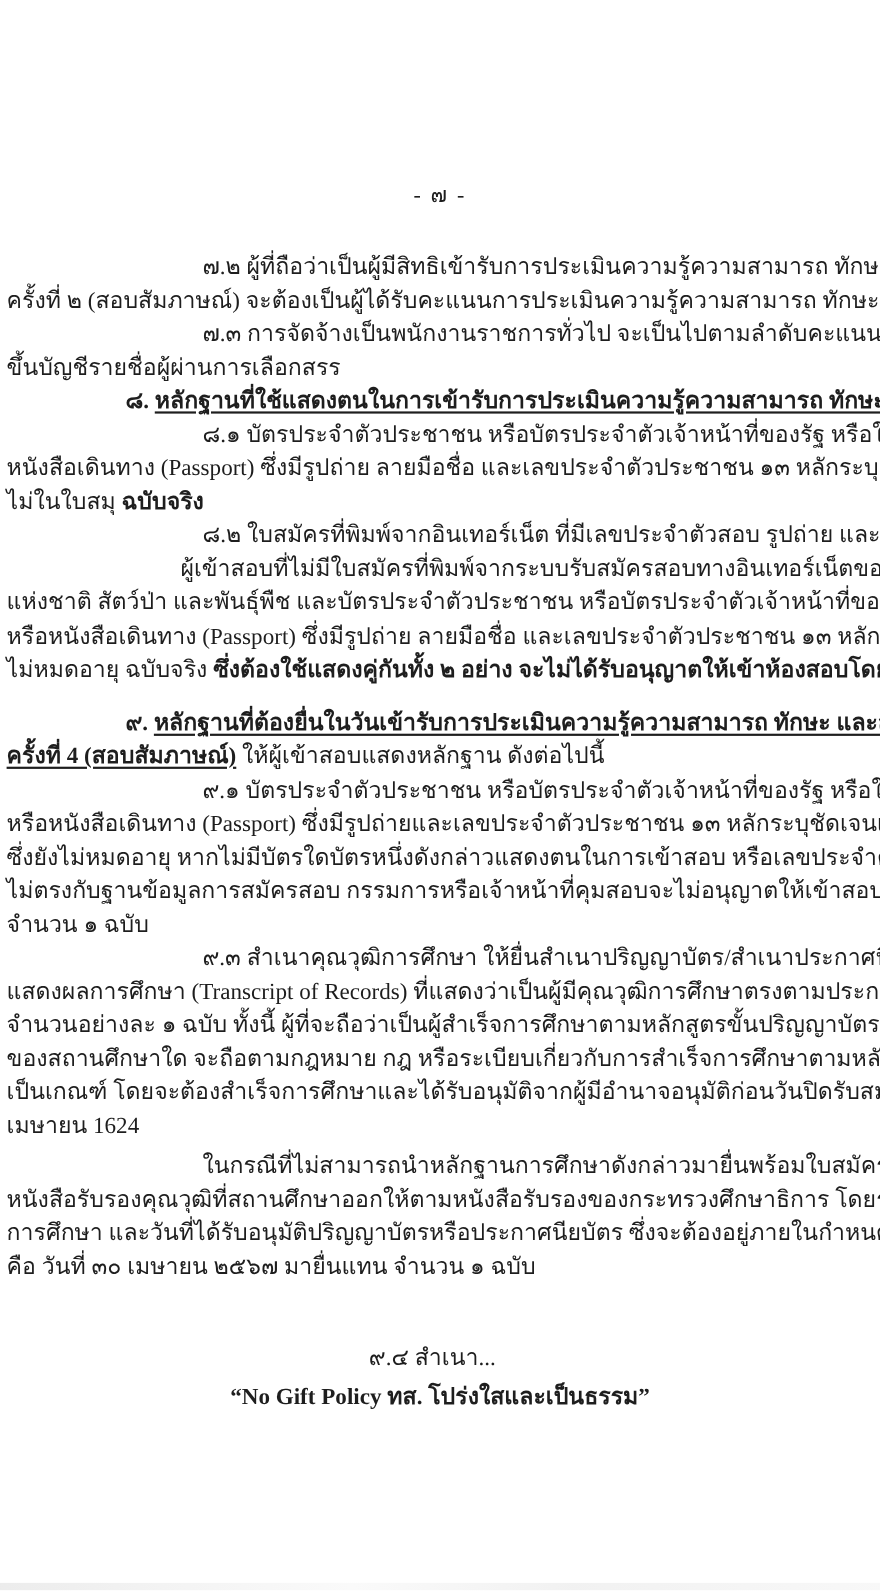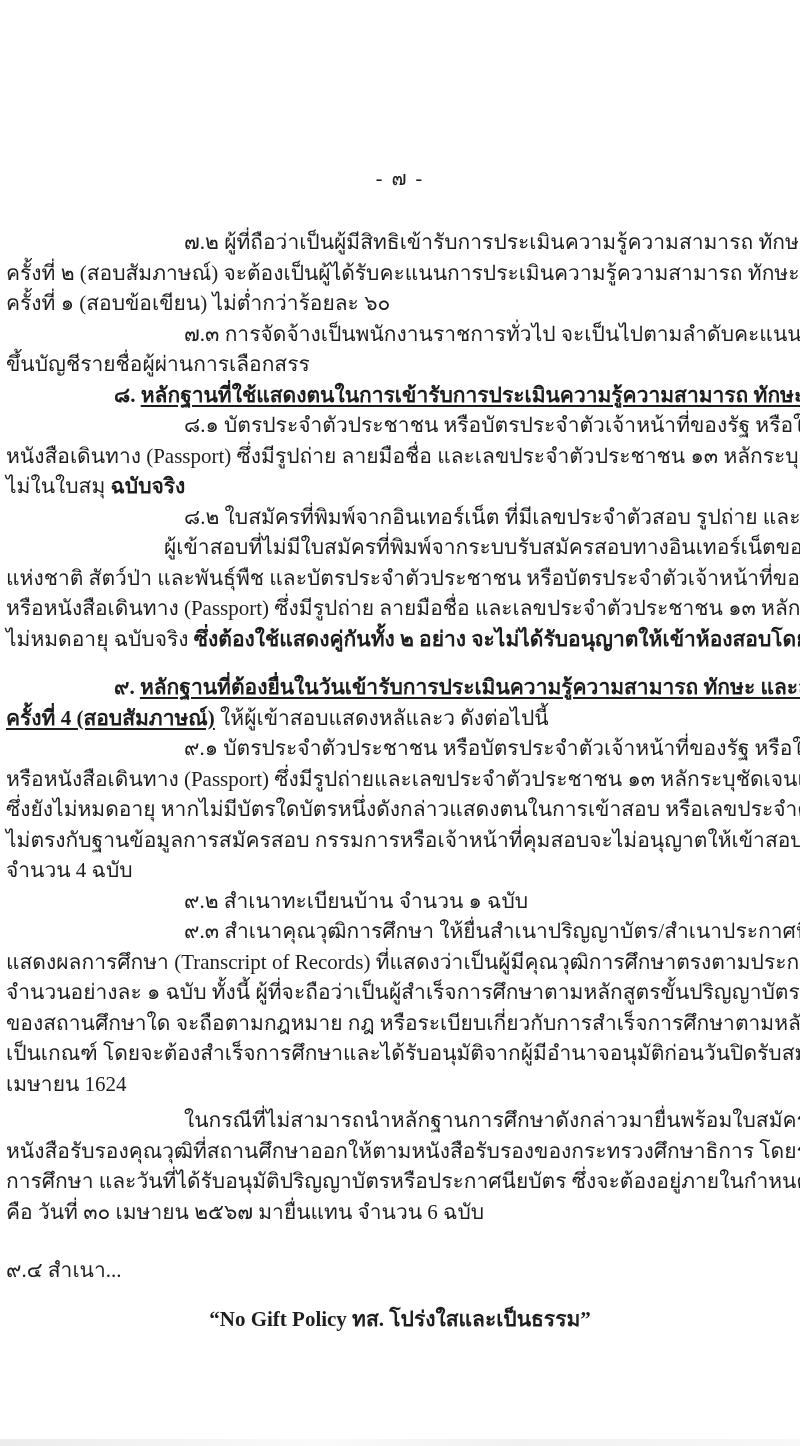--- a/index.html
+++ b/index.html
@@ -24,27 +24,27 @@
   .body-lines{margin-top:34px;}
   .line{white-space:nowrap;height:30.5px;}
   .ind-item{padding-left:178px;}
   .ind-section{padding-left:108px;}
   .ind-para{padding-left:158px;}
   .mt-sect{margin-top:18px;}
   .mt-small{margin-top:6px;}
   .seg-b{font-weight:700;}
   .seg-bu{font-weight:700;text-decoration:underline;text-underline-offset:3px;text-decoration-thickness:1.5px;}
   .continuation{
-    margin-top:28px;
+    margin-top:53px;
     padding-right:14px;
-    text-align:left;
+    text-align:center;
     height:30.5px;
   }
   .footer-quote{
-    margin-top:18px;
+    margin-top:4px;
     text-align:center;
     font-weight:600;
     height:30.5px;
   }
   .scan-artifact-bottom{
     position:absolute;
     left:0;bottom:0;
     width:100%;height:7px;
     background:linear-gradient(90deg,#dcdcdc 0%,#e9e9e9 18%,#f6f6f6 40%,#e6e6e6 65%,#f2f2f2 100%);
     opacity:.55;
@@ -53,50 +53,48 @@
 </head>
 <body>
 
 <div class="page">
   <div class="content">
     <div class="page-number">- ๗ -</div>
 
     <div class="body-lines">
         <div class="line ind-item"><span>๗.๒ ผู้ที่ถือว่าเป็นผู้มีสิทธิเข้ารับการประเมินความรู้ความสามารถ ทักษะ และสมรรถนะ</span></div>
         <div class="line"><span>ครั้งที่ ๒ (สอบสัมภาษณ์) จะต้องเป็นผู้ได้รับคะแนนการประเมินความรู้ความสามารถ ทักษะ และสมรรถนะ</span></div>
-        <div class="line"><span>ครั้งที่ ๑ (สอบข้อเขียน) ไม่ต่ำกว่าร้อยละ ๖๐</span></div>
         <div class="line ind-item"><span>๗.๓ การจัดจ้างเป็นพนักงานราชการทั่วไป จะเป็นไปตามลำดับคะแนนที่สอบได้ ตามการ</span></div>
         <div class="line"><span>ขึ้นบัญชีรายชื่อผู้ผ่านการเลือกสรร</span></div>
         <div class="line ind-section"><span class="seg-b">๘. </span><span class="seg-bu">หลักฐานที่ใช้แสดงตนในการเข้ารับการประเมินความรู้ความสามารถ ทักษะ และสมรรถนะ</span></div>
         <div class="line ind-item"><span>๘.๑ บัตรประจำตัวประชาชน หรือบัตรประจำตัวเจ้าหน้าที่ของรัฐ หรือใบอนุญาตขับรถ หรือ</span></div>
         <div class="line"><span>หนังสือเดินทาง (Passport) ซึ่งมีรูปถ่าย ลายมือชื่อ และเลขประจำตัวประชาชน ๑๓ หลักระบุชัดเจน และยัง</span></div>
         <div class="line"><span>ไม่ในใบสมุ </span><span class="seg-b">ฉบับจริง</span></div>
         <div class="line ind-item"><span>๘.๒ ใบสมัครที่พิมพ์จากอินเทอร์เน็ต ที่มีเลขประจำตัวสอบ รูปถ่าย และลงลายมือชื่อ</span></div>
         <div class="line ind-para"><span>ผู้เข้าสอบที่ไม่มีใบสมัครที่พิมพ์จากระบบรับสมัครสอบทางอินเทอร์เน็ตของกรมอุทยาน</span></div>
         <div class="line"><span>แห่งชาติ สัตว์ป่า และพันธุ์พืช และบัตรประจำตัวประชาชน หรือบัตรประจำตัวเจ้าหน้าที่ของรัฐ หรือใบอนุญาตขับรถ</span></div>
         <div class="line"><span>หรือหนังสือเดินทาง (Passport) ซึ่งมีรูปถ่าย ลายมือชื่อ และเลขประจำตัวประชาชน ๑๓ หลักระบุชัดเจน ซึ่งยัง</span></div>
         <div class="line"><span>ไม่หมดอายุ ฉบับจริง </span><span class="seg-b">ซึ่งต้องใช้แสดงคู่กันทั้ง ๒ อย่าง จะไม่ได้รับอนุญาตให้เข้าห้องสอบโดยเด็ดขาด</span></div>
         <div class="line ind-section mt-sect"><span class="seg-b">๙. </span><span class="seg-bu">หลักฐานที่ต้องยื่นในวันเข้ารับการประเมินความรู้ความสามารถ ทักษะ และสมรรถนะ</span></div>
-        <div class="line"><span class="seg-bu">ครั้งที่ 4 (สอบสัมภาษณ์)</span><span> ให้ผู้เข้าสอบแสดงหลัและว ดังต่อไปนี้</span></div>
+        <div class="line"><span class="seg-bu">ครั้งที่ 4 (สอบสัมภาษณ์)</span><span> ให้ผู้เข้าสอบแสดงหลักฐาน ดังต่อไปนี้</span></div>
         <div class="line ind-item"><span>๙.๑ บัตรประจำตัวประชาชน หรือบัตรประจำตัวเจ้าหน้าที่ของรัฐ หรือใบอนุญาตขับรถ</span></div>
         <div class="line"><span>หรือหนังสือเดินทาง (Passport) ซึ่งมีรูปถ่ายและเลขประจำตัวประชาชน ๑๓ หลักระบุชัดเจนเท่านั้น </span></div>
         <div class="line"><span>ซึ่งยังไม่หมดอายุ หากไม่มีบัตรใดบัตรหนึ่งดังกล่าวแสดงตนในการเข้าสอบ หรือเลขประจำตัวประชาชน ๑๓ หลัก</span></div>
         <div class="line"><span>ไม่ตรงกับฐานข้อมูลการสมัครสอบ กรรมการหรือเจ้าหน้าที่คุมสอบจะไม่อนุญาตให้เข้าสอบ พร้อมสำเนา</span></div>
-        <div class="line"><span>จำนวน 4 ฉบับ</span></div>
-        <div class="line ind-item"><span>๙.๒ สำเนาทะเบียนบ้าน จำนวน ๑ ฉบับ</span></div>
+        <div class="line"><span>จำนวน ๑ ฉบับ</span></div>
         <div class="line ind-item"><span>๙.๓ สำเนาคุณวุฒิการศึกษา ให้ยื่นสำเนาปริญญาบัตร/สำเนาประกาศนียบัตร และสำเนาระเบียน</span></div>
         <div class="line"><span>แสดงผลการศึกษา (Transcript of Records) ที่แสดงว่าเป็นผู้มีคุณวุฒิการศึกษาตรงตามประกาศรับสมัคร</span></div>
         <div class="line"><span>จำนวนอย่างละ ๑ ฉบับ ทั้งนี้ ผู้ที่จะถือว่าเป็นผู้สำเร็จการศึกษาตามหลักสูตรขั้นปริญญาบัตร หรือประกาศนียบัตร</span></div>
         <div class="line"><span>ของสถานศึกษาใด จะถือตามกฎหมาย กฎ หรือระเบียบเกี่ยวกับการสำเร็จการศึกษาตามหลักสูตรของสถานศึกษานั้น</span></div>
         <div class="line"><span>เป็นเกณฑ์ โดยจะต้องสำเร็จการศึกษาและได้รับอนุมัติจากผู้มีอำนาจอนุมัติก่อนวันปิดรับสมัคร คือ วันที่ ๓๐</span></div>
         <div class="line"><span>เมษายน 1624</span></div>
         <div class="line ind-item mt-small"><span>ในกรณีที่ไม่สามารถนำหลักฐานการศึกษาดังกล่าวมายื่นพร้อมใบสมัครได้ ให้นำ</span></div>
         <div class="line"><span>หนังสือรับรองคุณวุฒิที่สถานศึกษาออกให้ตามหนังสือรับรองของกระทรวงศึกษาธิการ โดยระบุสาขาวิชาที่สำเร็จ</span></div>
         <div class="line"><span>การศึกษา และวันที่ได้รับอนุมัติปริญญาบัตรหรือประกาศนียบัตร ซึ่งจะต้องอยู่ภายในกำหนดวันปิดรับสมัคร</span></div>
-        <div class="line"><span>คือ วันที่ ๓๐ เมษายน ๒๕๖๗ มายื่นแทน จำนวน 6 ฉบับ</span></div>
+        <div class="line"><span>คือ วันที่ ๓๐ เมษายน ๒๕๖๗ มายื่นแทน จำนวน ๑ ฉบับ</span></div>
       </div>
 
     <div class="continuation">๙.๔ สำเนา...</div>
 
     <div class="footer-quote">“No Gift Policy ทส. โปร่งใสและเป็นธรรม”</div>
   </div>
 
   <div class="scan-artifact-bottom"></div>
 </div>
 

